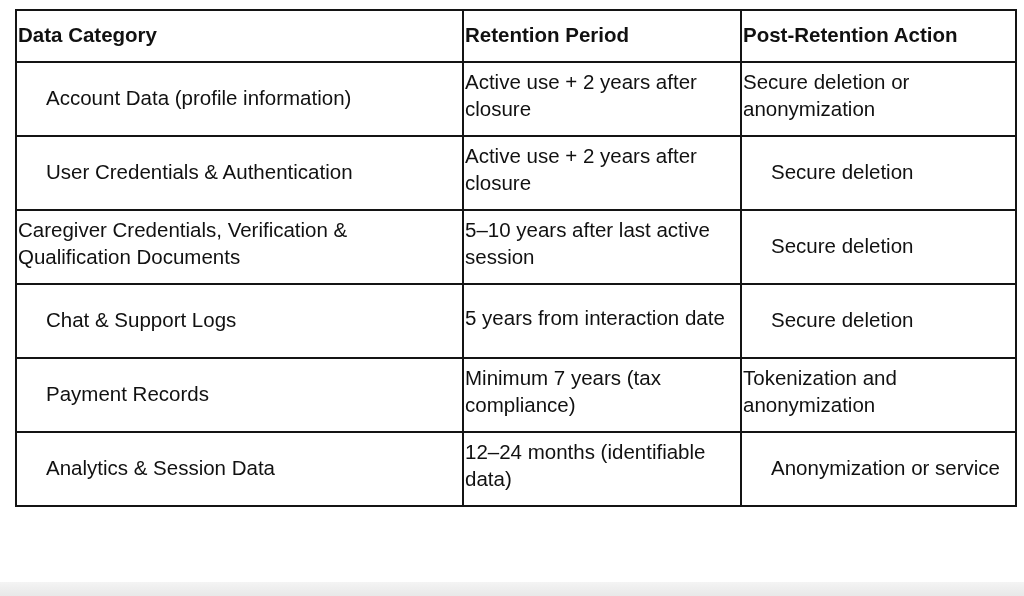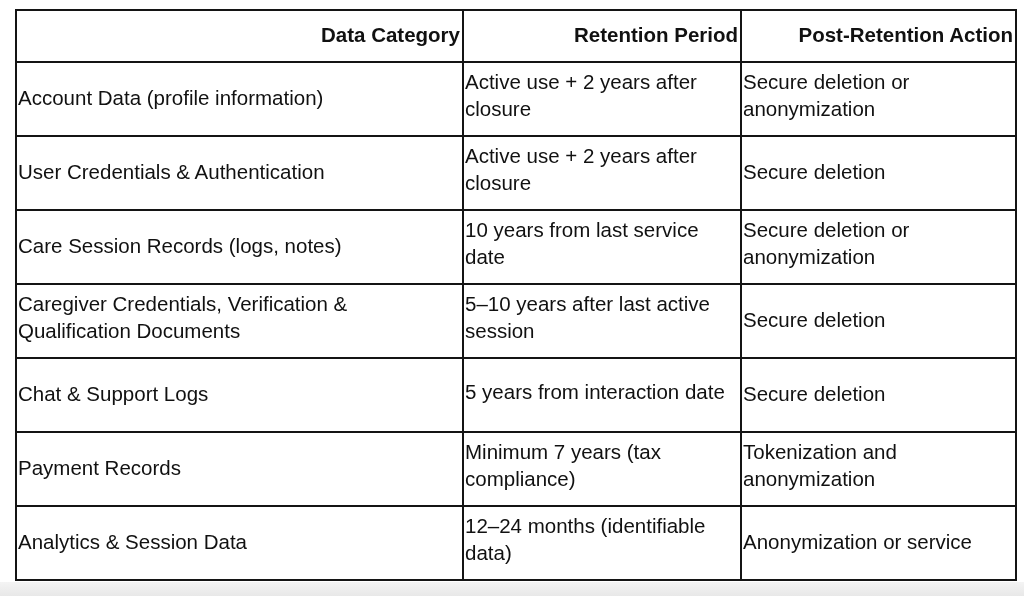--- a/index.html
+++ b/index.html
@@ -25,27 +25,27 @@
     padding:0 2px 0 1px;
     font-size:20.5px;
     line-height:27px;
     vertical-align:middle;
     text-align:left;
     font-weight:normal;
     background:#fff;
   }
   th {
     font-weight:bold;
-    text-align:right;
+    text-align:left;
     height:46px;
     padding-bottom:4px;
   }
   td { height:72px; }
   td .txt { display:block; margin-top:-8px; }
-  td.single .txt { margin-top:-4px; }
+  td.single .txt { margin-top:-4px;margin-left:28px; }
   col.c1 { width:447px; }
   col.c2 { width:278px; }
   col.c3 { width:275px; }
 </style>
 </head>
 <body>
 
 <div class="bottom-shade"></div>
 
 <table>
@@ -75,31 +75,20 @@
     </tr>
     <tr>
       <td class="single">
           <span class="txt">User Credentials &amp; Authentication</span>
         </td>
       <td>
           <span class="txt">Active use + 2 years after closure</span>
         </td>
       <td class="single">
           <span class="txt">Secure deletion</span>
-        </td>
-    </tr>
-    <tr>
-      <td class="single">
-          <span class="txt">Care Session Records (logs, notes)</span>
-        </td>
-      <td>
-          <span class="txt">10 years from last service date</span>
-        </td>
-      <td>
-          <span class="txt">Secure deletion or anonymization</span>
         </td>
     </tr>
     <tr>
       <td>
           <span class="txt">Caregiver Credentials, Verification &amp; Qualification Documents</span>
         </td>
       <td>
           <span class="txt">5–10 years after last active session</span>
         </td>
       <td class="single">

